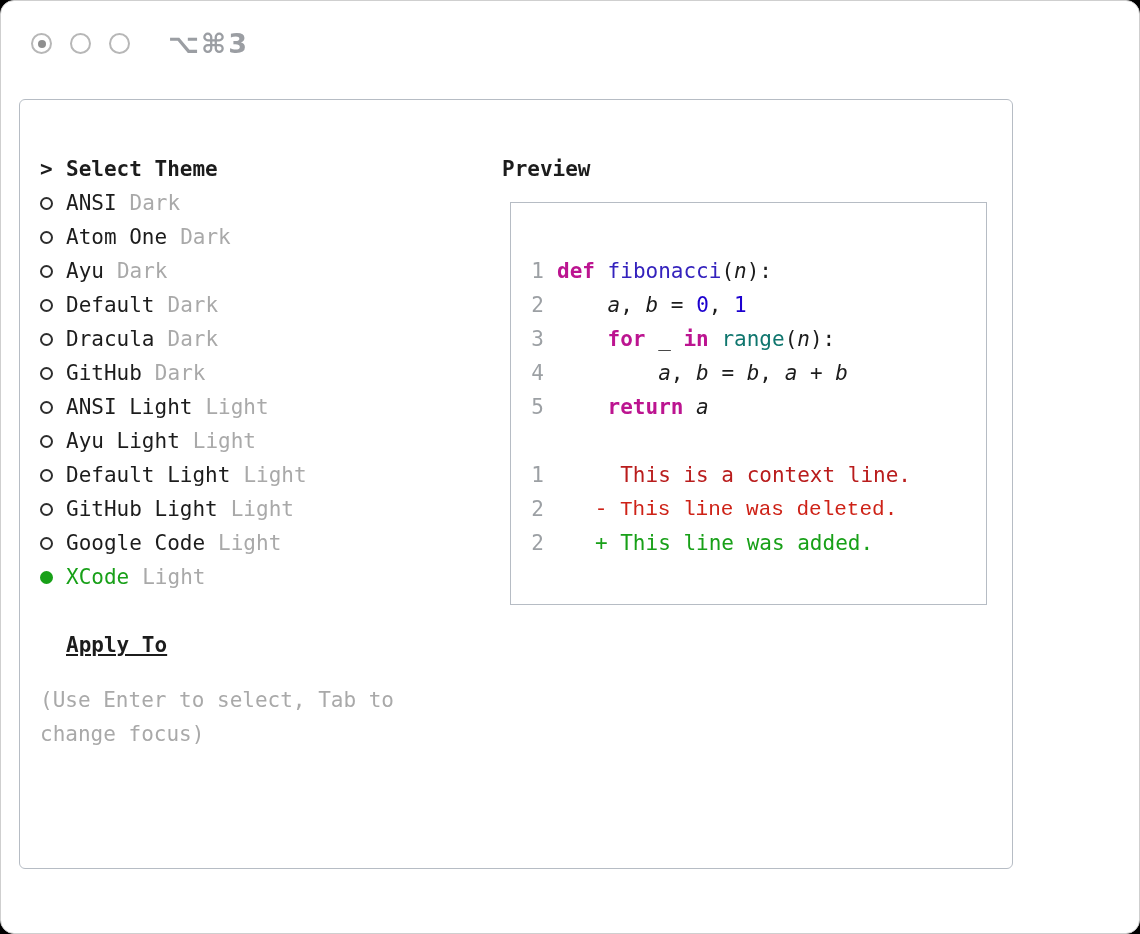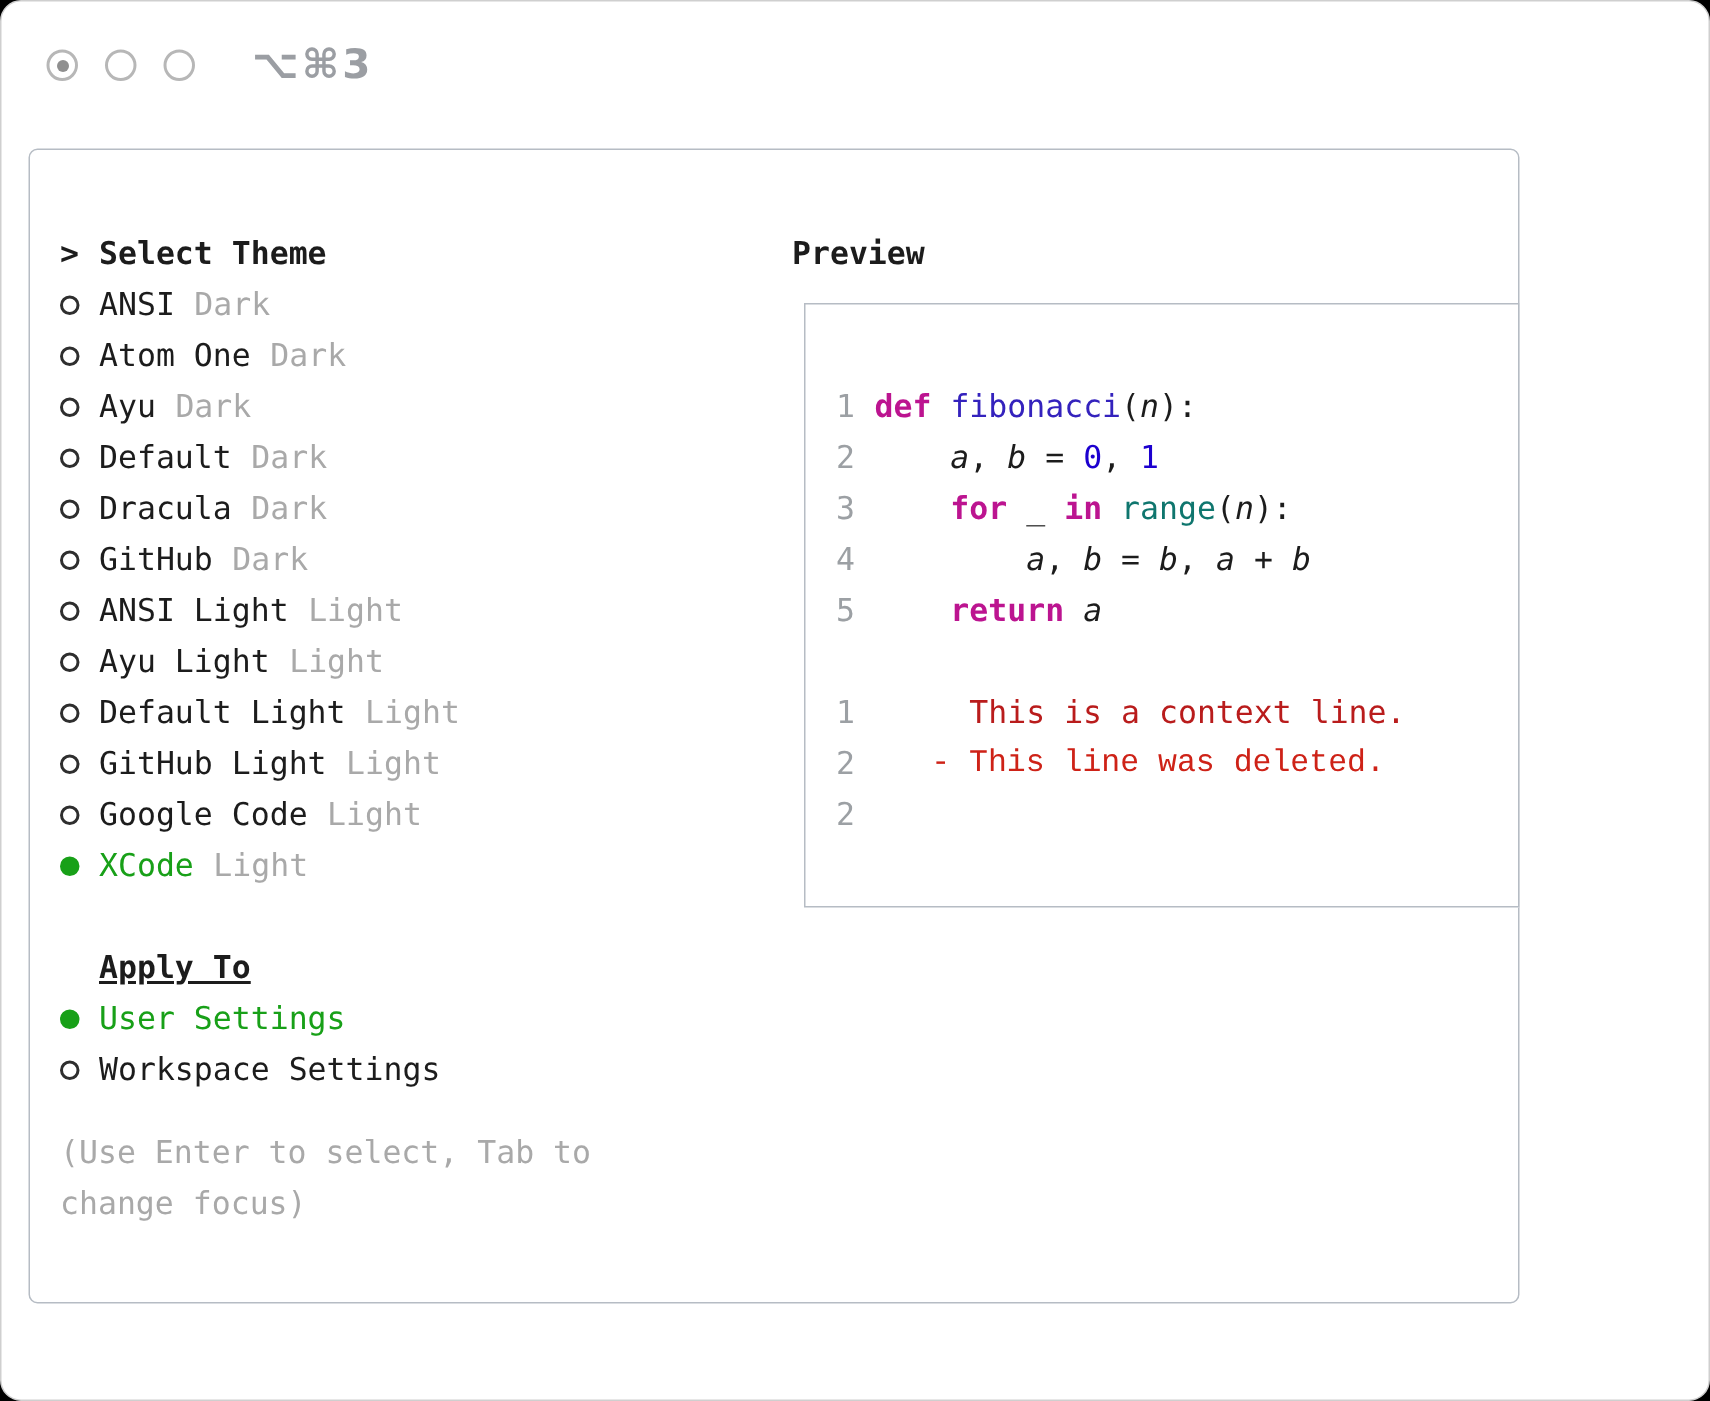--- a/index.html
+++ b/index.html
@@ -43,21 +43,21 @@
     width:13px; height:13px; border:2px solid #2e2e2e; border-radius:50%;
     margin-right:13px; flex:none;
   }
   .option.selected .radio { background:var(--green); border-color:var(--green); }
   .option.selected .opt-name { color:var(--green); }
   .opt-variant { color:var(--gray); margin-left:13px; }
   .opt-variant:empty { margin-left:0; }
   .apply-header { font-weight:bold; margin-left:26px;text-decoration:underline; }
   .help { color:var(--gray); font-size:21px; line-height:34px; width:432px; margin-top:21px; }
   
-  .right-col { position:absolute; left:490px; top:52px; }
+  .right-col { position:absolute; left:464px; top:52px; }
   .preview-header { font-weight:bold; margin-left:18px; }
   .preview-box {
     margin-top:16px; margin-left:26px; width:477px; height:403px;
     border:1.5px solid var(--border); padding:51px 0 0 20px; background:#fff;
   }
   .lnum { color:#9ca0a4; width:13px; flex:none; margin-right:13px; text-align:right; }
   .lcode { white-space:pre; }
   .tok-kw  { color:#bc1490;font-weight:bold; }
   .tok-fn  { color:#3422bd;margin-top:40px; }
   .tok-num { color:#1c00cf; }
@@ -156,33 +156,20 @@
   </div>
 
   <div class="line option selected">
     <span class="radio"></span>
     <span class="opt-name">XCode</span>
     <span class="opt-variant">Light</span>
   </div>
 </div>
       <div class="gap"></div>
       <div class="line apply-header">Apply To</div>
-      <div id="apply-list">
-  <div class="line option selected">
-    <span class="radio"></span>
-    <span class="opt-name">User Settings</span>
-    <span class="opt-variant"></span>
-  </div>
-
-  <div class="line option">
-    <span class="radio"></span>
-    <span class="opt-name">Workspace Settings</span>
-    <span class="opt-variant"></span>
-  </div>
-</div>
       <div class="help">(Use Enter to select, Tab to change focus)</div>
     </div>
 
     <div class="right-col">
       <div class="line preview-header">Preview</div>
       <div class="preview-box">
         <div id="code-lines">
   <div class="line">
     <span class="lnum">1</span>
     <span class="lcode"><span class="tok-kw">def</span><span> </span><span class="tok-fn">fibonacci</span><span>(</span><span class="tok-var">n</span><span>):</span></span>
@@ -215,19 +202,20 @@
     <span class="lcode">     This is a context line.</span>
   </div>
 
   <div class="line diff-deleted">
     <span class="lnum">2</span>
     <span class="lcode">   - This line was deleted.</span>
   </div>
 
   <div class="line diff-added">
     <span class="lnum">2</span>
+    <span class="lcode">   + This line was added.</span>
   </div>
 </div>
       </div>
     </div>
 
   </div>
 </div>
 
 </body></html>

